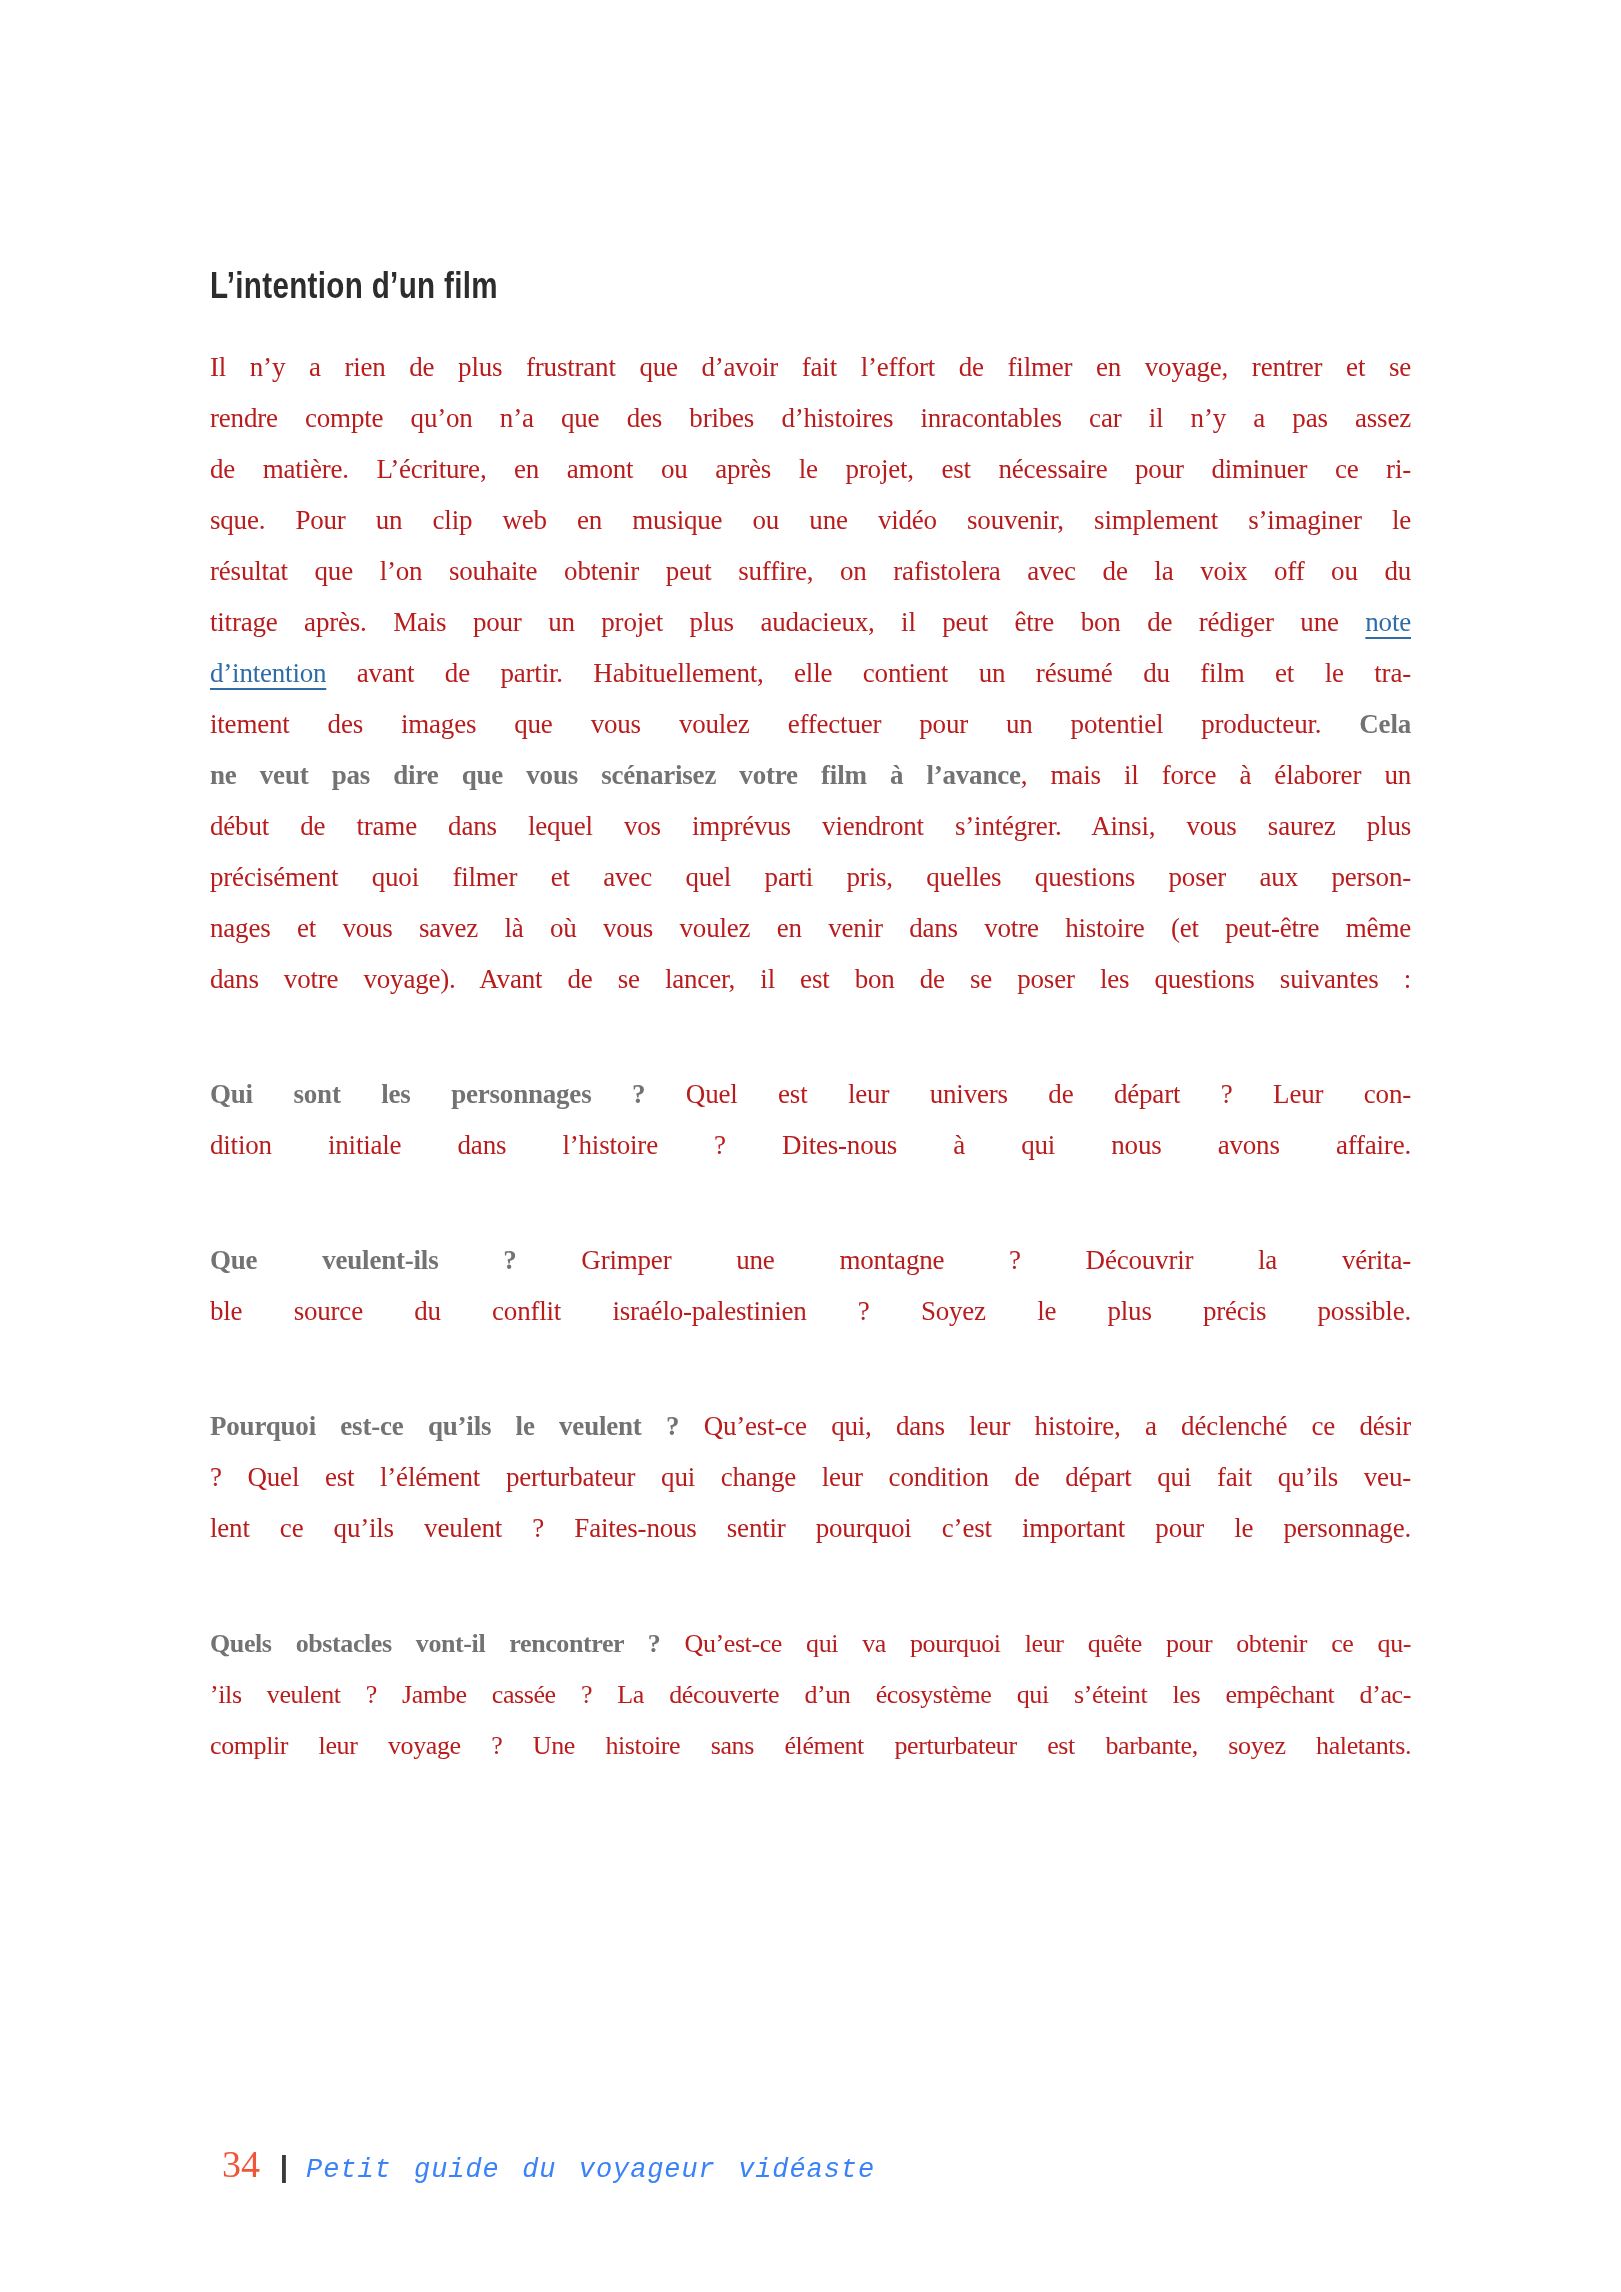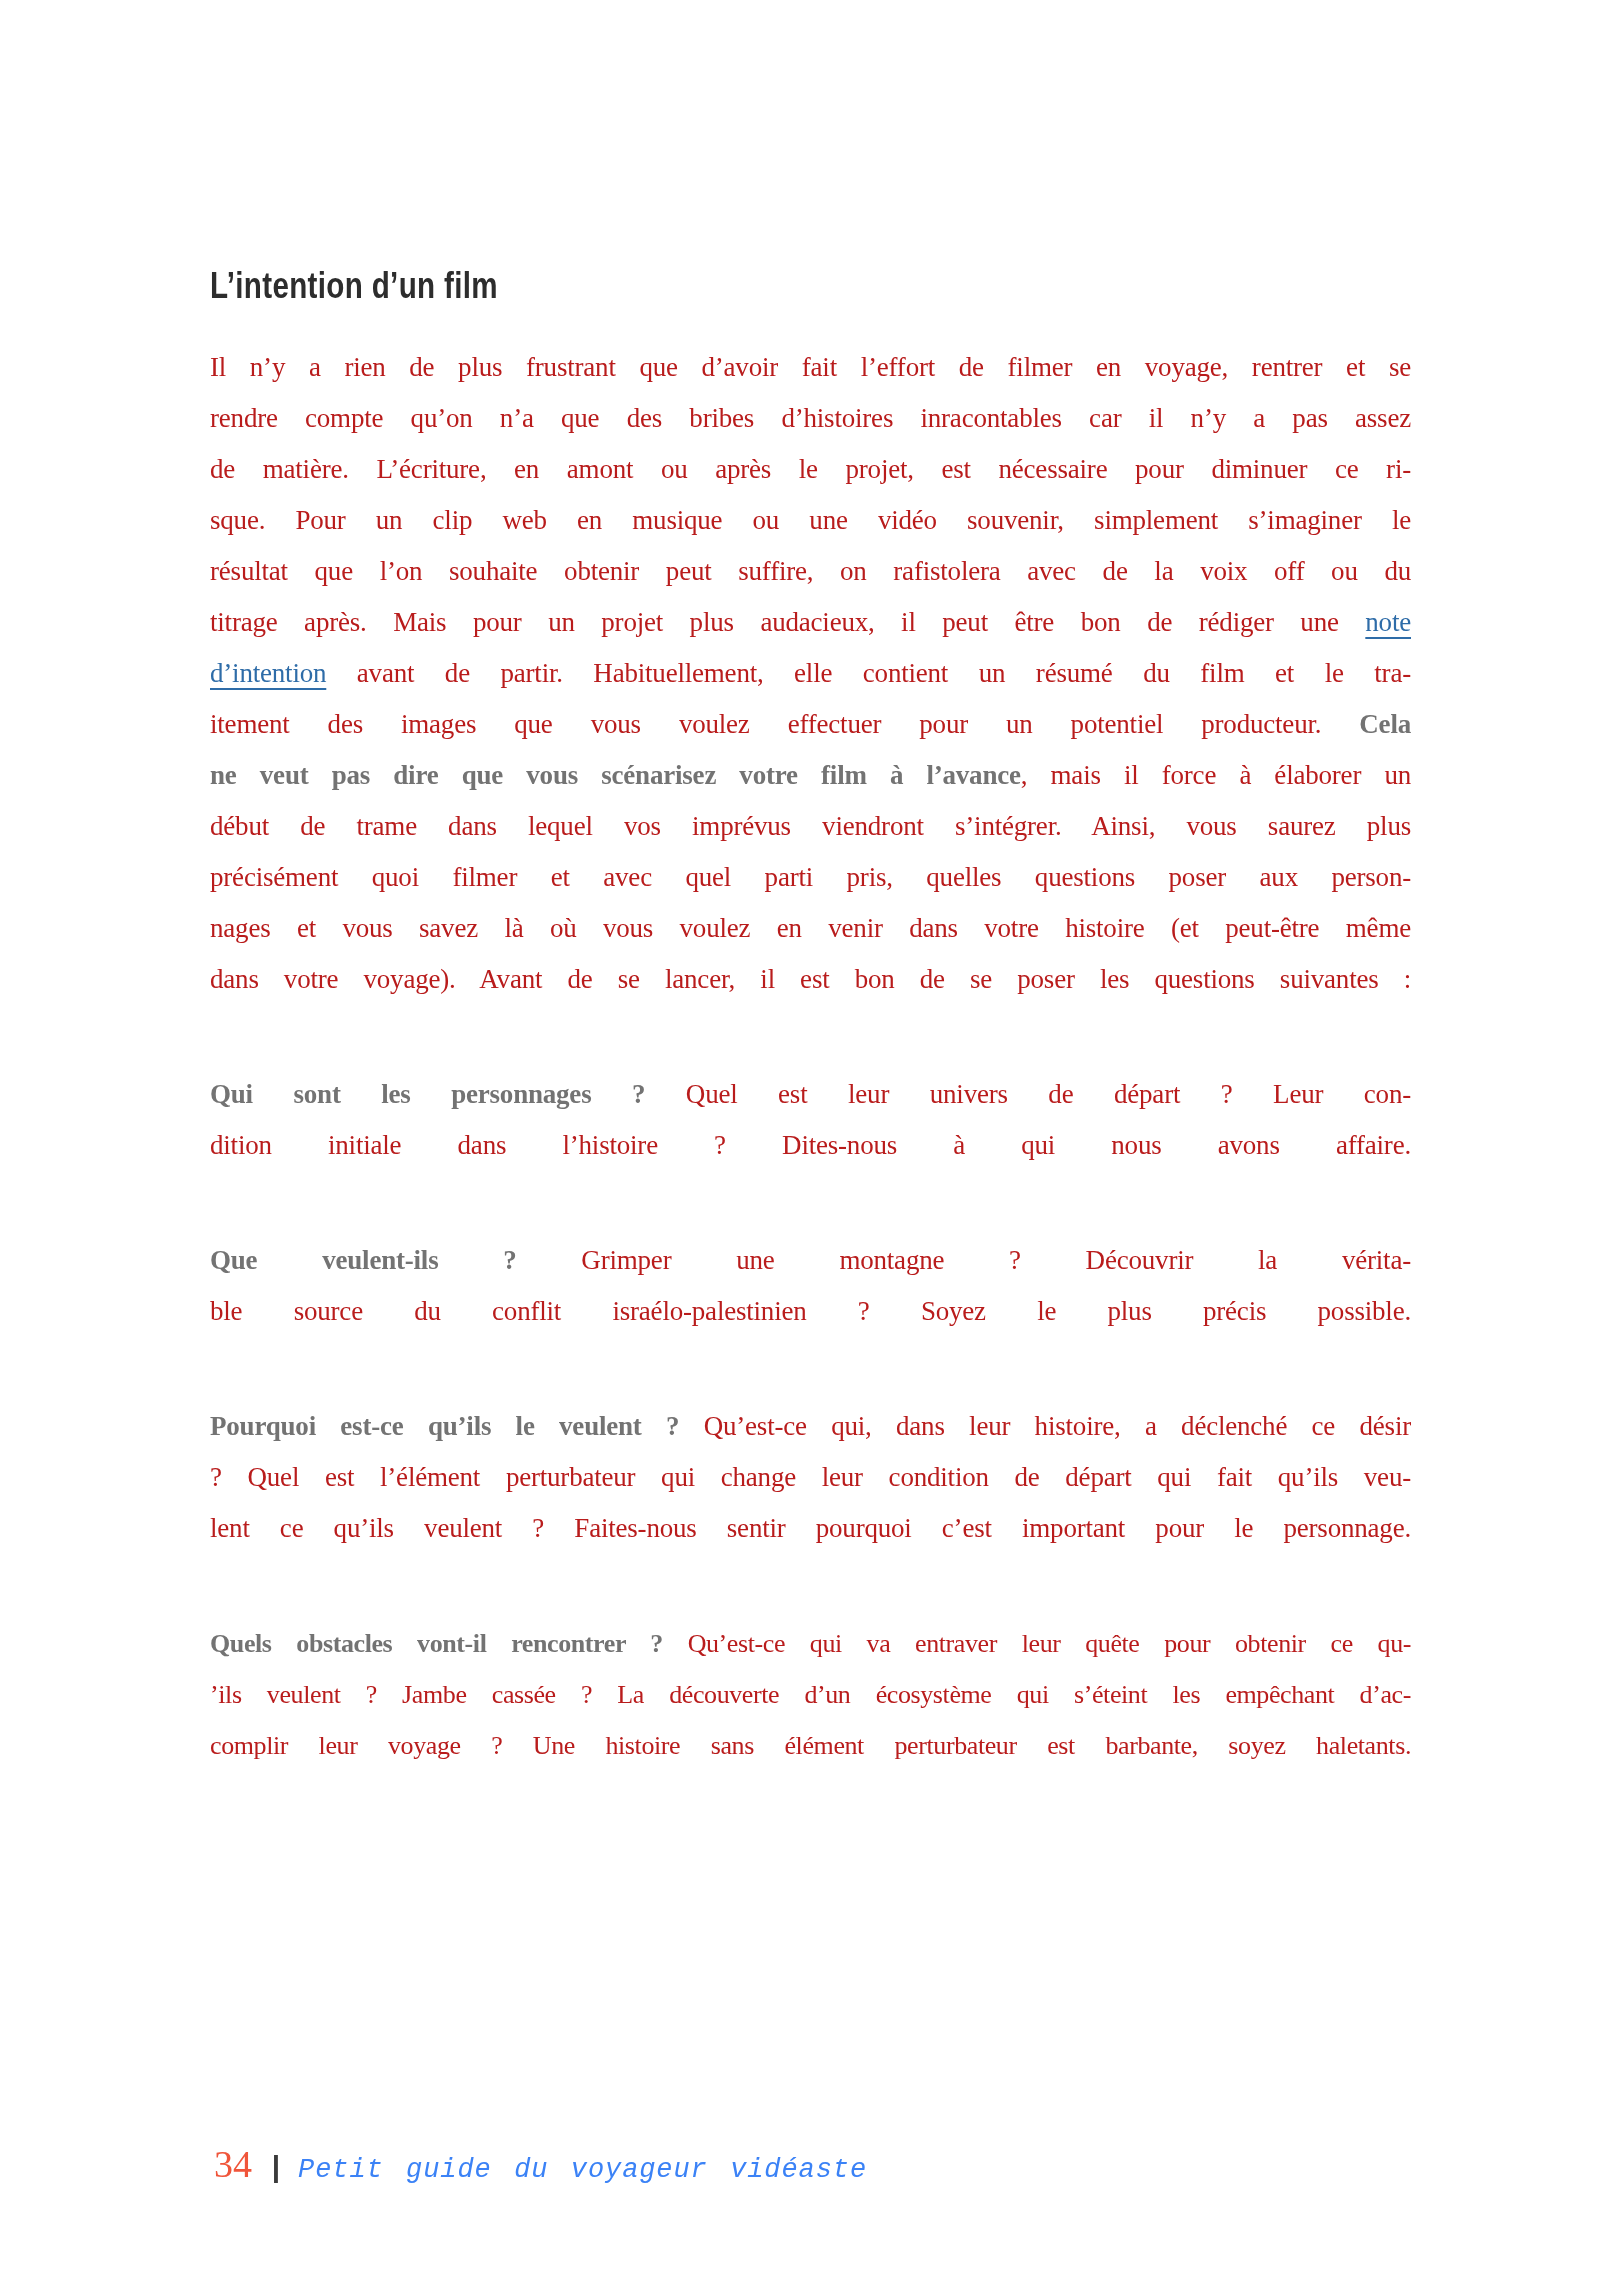--- a/index.html
+++ b/index.html
@@ -43,21 +43,21 @@
   .run.bold { font-weight: 700; color: #737373; }
   a.run.link {
     color: var(--link-blue, #2e6ca8);
     text-decoration: underline;
     text-decoration-thickness: 1.8px;
     text-underline-offset: 6.3px;
     cursor: pointer;
   }
   .footer {
     position: absolute;
-    left: 214px;
+    left: 222px;
     top: 2142px;
     display: flex;
     align-items: baseline;
   }
   .pagenum {
     font-family: "Liberation Serif", serif;
     font-weight: 400;
     font-size: 38px;
     color: var(--accent-orange, #f0553a);
   }
@@ -105,21 +105,21 @@
       <div class="para q wide">
         <div class="line"><span class="run bold">Que veulent-ils ?</span><span class="run"> Grimper une montagne ? Découvrir la vérita-</span></div>
         <div class="line"><span class="run">ble source du conflit israélo-palestinien ? Soyez le plus précis possible.</span></div>
       </div>
       <div class="para q normal">
         <div class="line"><span class="run bold">Pourquoi est-ce qu’ils le veulent ?</span><span class="run"> Qu’est-ce qui, dans leur histoire, a déclenché ce désir</span></div>
         <div class="line"><span class="run">? Quel est l’élément perturbateur qui change leur condition de départ qui fait qu’ils veu-</span></div>
         <div class="line"><span class="run">lent ce qu’ils veulent ? Faites-nous sentir pourquoi c’est important pour le personnage.</span></div>
       </div>
       <div class="para q tight">
-        <div class="line"><span class="run bold">Quels obstacles vont-il rencontrer ?</span><span class="run"> Qu’est-ce qui va entraver leur quête pour obtenir ce qu-</span></div>
+        <div class="line"><span class="run bold">Quels obstacles vont-il rencontrer ?</span><span class="run"> Qu’est-ce qui va pourquoi leur quête pour obtenir ce qu-</span></div>
         <div class="line"><span class="run">’ils veulent ? Jambe cassée ? La découverte d’un écosystème qui s’éteint les empêchant d’ac-</span></div>
         <div class="line"><span class="run">complir leur voyage ? Une histoire sans élément perturbateur est barbante, soyez haletants.</span></div>
       </div>
     </div>
   <div class="footer">
     <span class="pagenum">34</span>
     <span class="sep">|</span>
     <span class="booktitle">Petit guide du voyageur vidéaste</span>
   </div>
 </div>

